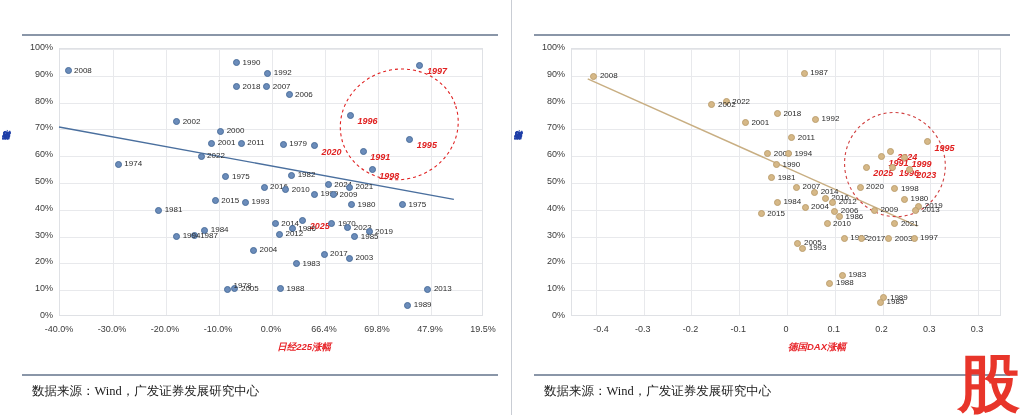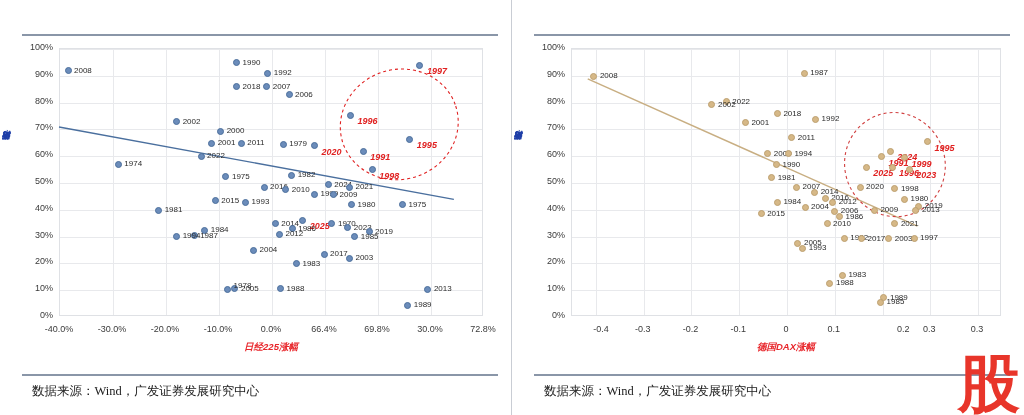--- a/index.html
+++ b/index.html
@@ -13,21 +13,21 @@
              font-family:"Liberation Serif",serif;letter-spacing:.4px;white-space:nowrap;}
   .fig-title .num{margin-right:4px;}
   .title-rule{position:absolute;left:22px;right:14px;top:34px;height:2px;background:#8a96a8;}
   .foot-rule{position:absolute;left:22px;right:14px;top:374px;height:1.5px;background:#8a96a8;}
   .foot-text{position:absolute;left:32px;top:383px;font-size:12.5px;color:#1b1b1b;
              font-family:"Liberation Serif",serif;white-space:nowrap;}
   .plotwrap{position:absolute;}
   .axis-y-title{position:absolute;writing-mode:vertical-rl;transform:rotate(180deg);
              font-size:8px;font-weight:bold;color:#1f3fa8;font-style:italic;letter-spacing:0px;}
   .axis-x-title{position:absolute;font-size:9.5px;font-weight:bold;color:#e8262b;font-style:italic;
-             text-align:center;letter-spacing:0px;}
+             text-align:right;letter-spacing:0px;}
   .ytick{position:absolute;font-size:9px;color:#3a3a3a;text-align:right;white-space:nowrap;}
   .xtick{position:absolute;font-size:9px;color:#3a3a3a;text-align:center;white-space:nowrap;}
   .plot{position:absolute;border:1px solid #dfe1e5;box-sizing:border-box;background:#fff;}
   .gridh{position:absolute;left:0;right:0;height:1px;background:#e8e9ec;}
   .gridv{position:absolute;top:0;bottom:0;width:1px;background:#e8e9ec;}
   .dot{position:absolute;border-radius:50%;box-sizing:border-box;}
   .lbl{position:absolute;font-size:8px;color:#2b2b2b;white-space:nowrap;}
   .hl{position:absolute;font-size:9px;font-weight:bold;font-style:italic;color:#e02020;white-space:nowrap;}
   .watermark{position:absolute;right:6px;bottom:2px;font-size:62px;font-weight:bold;color:#e8352a;
              font-family:"DejaVu Sans",sans-serif;line-height:58px;letter-spacing:-2px;}
@@ -72,22 +72,22 @@
         <div class="ytick" style="left: 17px; width: 36px; top: 95.6px;">80%</div>
         <div class="ytick" style="left: 17px; width: 36px; top: 68.8px;">90%</div>
         <div class="ytick" style="left: 17px; width: 36px; top: 42px;">100%</div>
         <div class="xtick" style="left: 31px; width: 56px; top: 324px;">-40.0%</div>
         <div class="xtick" style="left: 84px; width: 56px; top: 324px;">-30.0%</div>
         <div class="xtick" style="left: 137px; width: 56px; top: 324px;">-20.0%</div>
         <div class="xtick" style="left: 190px; width: 56px; top: 324px;">-10.0%</div>
         <div class="xtick" style="left: 243px; width: 56px; top: 324px;">0.0%</div>
         <div class="xtick" style="left: 296px; width: 56px; top: 324px;">66.4%</div>
         <div class="xtick" style="left: 349px; width: 56px; top: 324px;">69.8%</div>
-        <div class="xtick" style="left: 402px; width: 56px; top: 324px;">30.0%</div>
-        <div class="xtick" style="left: 455px; width: 56px; top: 324px;">72.8%</div>
+        <div class="xtick" style="left: 402px; width: 56px; top: 324px;">47.9%</div>
+        <div class="xtick" style="left: 455px; width: 56px; top: 324px;">19.5%</div>
         <div class="axis-y-title" style="left: 3px; top: 146px;">全市场下跌比例</div>
         <div class="axis-x-title" style="left: 211px; width: 120px; top: 341px;">日经225涨幅</div>
         <svg width="512" height="370">
           <line x1="59" y1="127.06000000000002" x2="453.84999999999997" y2="199.42" stroke="#4a6f9e" stroke-width="1.4"></line>
           <ellipse cx="399.26" cy="124.38000000000001" rx="59.35999999999999" ry="54.94" fill="none" stroke="#e02020" stroke-width="1.1" stroke-dasharray="3,3" transform="rotate(-18 399.26 124.38000000000001)"></ellipse>
         </svg>
         <div class="dot" title="2008" style="width: 7px; height: 7px; left: 64.51px; top: 67.28px; background: rgb(107, 140, 186); border: 1px solid rgb(76, 111, 156);"></div>
         <div class="lbl" style="left: 74.01px; top: 65.78px;">2008</div>
         <div class="dot" title="1990" style="width: 7px; height: 7px; left: 233.05px; top: 59.24px; background: rgb(107, 140, 186); border: 1px solid rgb(76, 111, 156);"></div>
         <div class="lbl" style="left: 242.55px; top: 57.74px;">1990</div>
@@ -230,21 +230,21 @@
         <div class="ytick" style="left: 17px; width: 36px; top: 122.4px;">70%</div>
         <div class="ytick" style="left: 17px; width: 36px; top: 95.6px;">80%</div>
         <div class="ytick" style="left: 17px; width: 36px; top: 68.8px;">90%</div>
         <div class="ytick" style="left: 17px; width: 36px; top: 42px;">100%</div>
         <div class="xtick" style="left: 61px; width: 56px; top: 324px;">-0.4</div>
         <div class="xtick" style="left: 102.667px; width: 56px; top: 324px;">-0.3</div>
         <div class="xtick" style="left: 150.444px; width: 56px; top: 324px;">-0.2</div>
         <div class="xtick" style="left: 198.222px; width: 56px; top: 324px;">-0.1</div>
         <div class="xtick" style="left: 246px; width: 56px; top: 324px;">0</div>
         <div class="xtick" style="left: 293.778px; width: 56px; top: 324px;">0.1</div>
-        <div class="xtick" style="left: 341.556px; width: 56px; top: 324px; text-align: right;">0.2</div>
+        <div class="xtick" style="left: 341.556px; width: 56px; top: 324px;">0.2</div>
         <div class="xtick" style="left: 389.333px; width: 56px; top: 324px;">0.3</div>
         <div class="xtick" style="left: 437.111px; width: 56px; top: 324px;">0.3</div>
         <div class="axis-y-title" style="left: 3px; top: 146px;">全市场下跌比例</div>
         <div class="axis-x-title" style="left: 214px; width: 120px; top: 341px;">德国DAX涨幅</div>
         <svg width="512" height="370">
           <line x1="75.72222222222223" y1="78.82" x2="405.3888888888889" y2="226.22" stroke="#c8ae82" stroke-width="1.4"></line>
           <ellipse cx="382.9333333333334" cy="164.58" rx="50.166666666666664" ry="52.260000000000005" fill="none" stroke="#d14040" stroke-width="1.1" stroke-dasharray="3,3" transform="rotate(-18 382.9333333333334 164.58)"></ellipse>
         </svg>
         <div class="dot" title="2008" style="width: 7px; height: 7px; left: 78.4333px; top: 72.64px; background: rgb(214, 184, 135); border: 1px solid rgb(189, 160, 112);"></div>
         <div class="lbl" style="left: 87.9333px; top: 71.14px;">2008</div>

